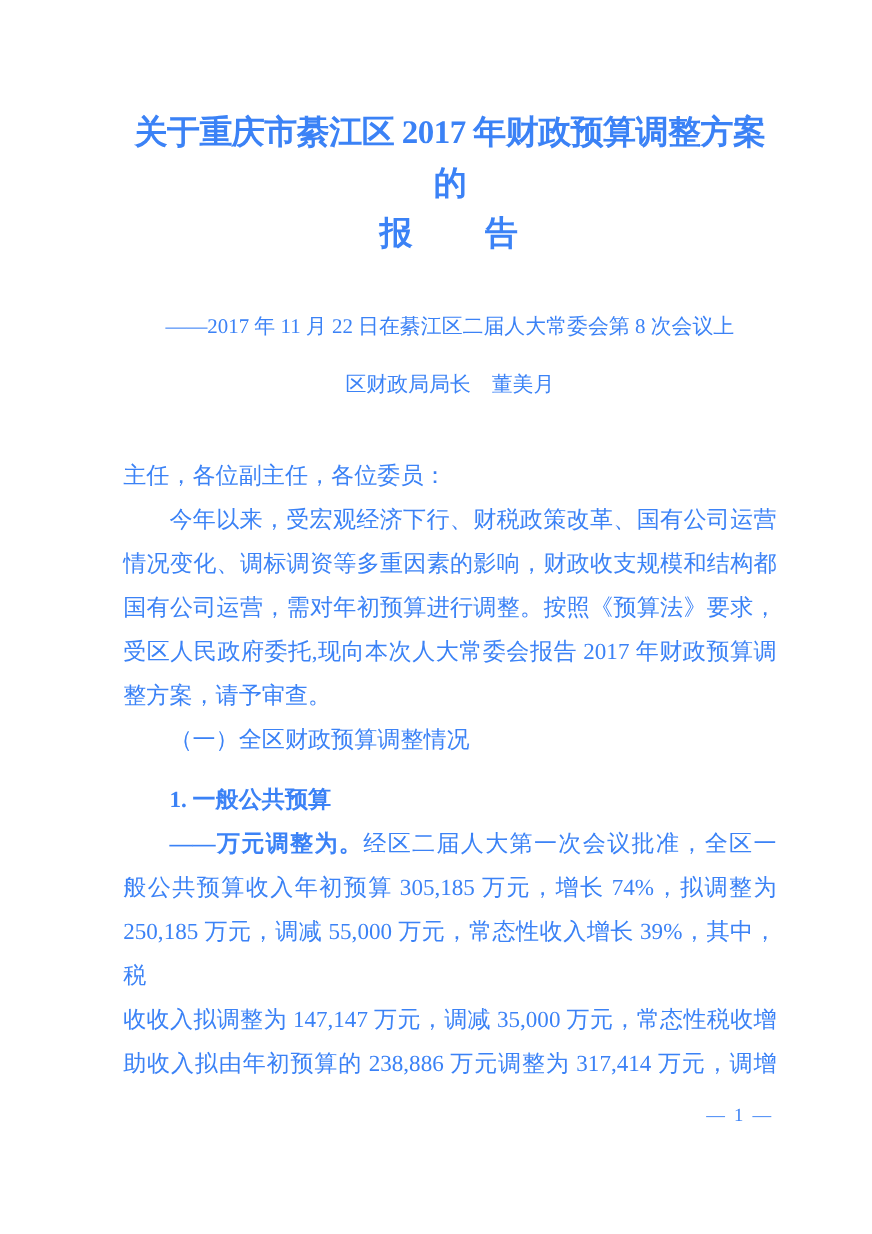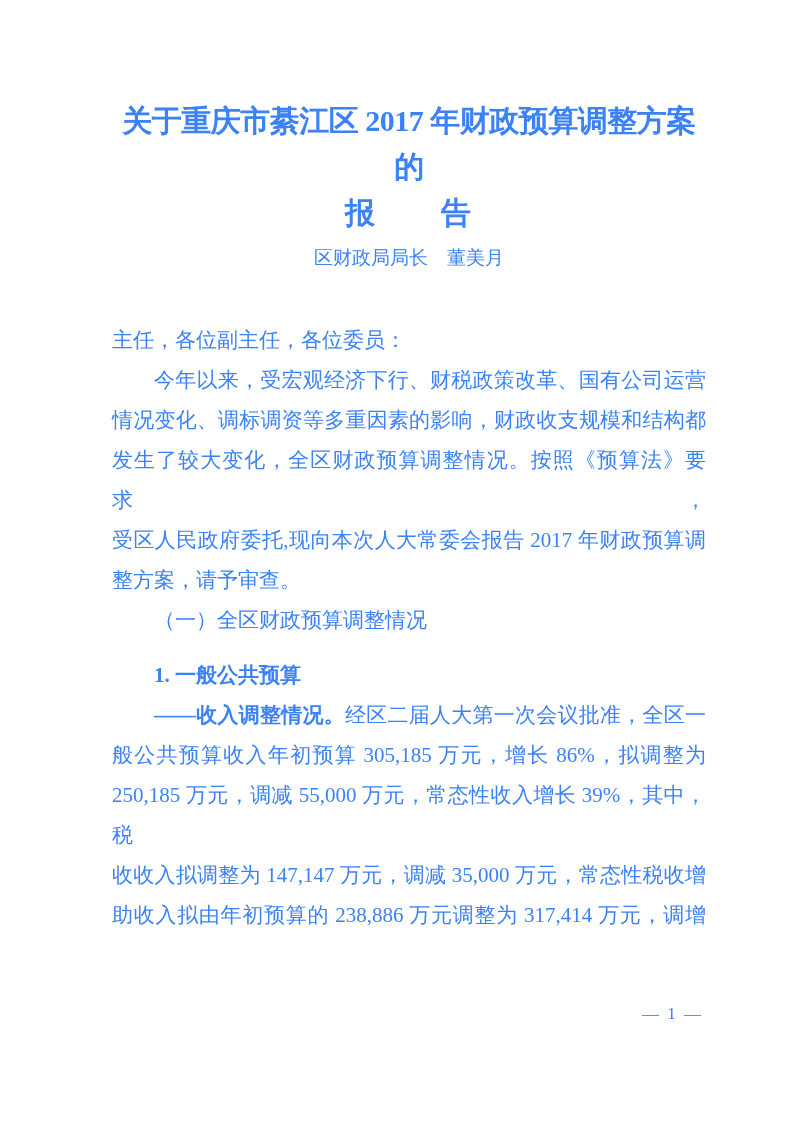--- a/index.html
+++ b/index.html
@@ -42,21 +42,21 @@
     text-align:center;
     font-weight:normal;
   }
   .byline{
     margin:44px 0 0 0;
     font-size:19px;
     line-height:36px;
     text-align:center;
   }
   .byline2{
-    margin:4px;
+    margin:16px;
     font-size:19px;
     line-height:36px;
     text-align:center;
   }
   .body{
     margin-top:44px;
   }
   .line{
     margin:0;
     font-size:21px;
@@ -89,36 +89,37 @@
 </head>
 <body>
 
 <div class="page">
   <div class="content">
 
     <h1 class="title">关于重庆市綦江区 2017 年财政预算调整方案的</h1>
     <h1 class="title2">报　　告</h1>
 
 
+    <p class="byline">——2017 年 11 月 22 日在綦江区二届人大常委会第 8 次会议上</p>
     <p class="byline2">区财政局局长　董美月</p>
 
     <div class="body">
       <p class="line">主任，各位副主任，各位委员：</p>
 
       <p class="line j indent">今年以来，受宏观经济下行、财税政策改革、国有公司运营</p>
       <p class="line j">情况变化、调标调资等多重因素的影响，财政收支规模和结构都</p>
-      <p class="line j">发生了较大变化，全区财政预算调整情况。按照《预算法》要求，</p>
+      <p class="line j">国有公司运营，需对年初预算进行调整。按照《预算法》要求，</p>
       <p class="line j">受区人民政府委托,现向本次人大常委会报告 2017 年财政预算调</p>
       <p class="line">整方案，请予审查。</p>
 
       <p class="line indent">（一）全区财政预算调整情况</p>
       <p class="line h-bold indent">1. 一般公共预算</p>
 
-      <p class="line j indent"><span class="bold">——收入调整情况。</span><span>经区二届人大第一次会议批准，全区一</span></p>
-      <p class="line j">般公共预算收入年初预算 305,185 万元，增长 86%，拟调整为</p>
+      <p class="line j indent"><span class="bold">——万元调整为。</span><span>经区二届人大第一次会议批准，全区一</span></p>
+      <p class="line j">般公共预算收入年初预算 305,185 万元，增长 74%，拟调整为</p>
       <p class="line j">250,185 万元，调减 55,000 万元，常态性收入增长 39%，其中，税</p>
       <p class="line j">收收入拟调整为 147,147 万元，调减 35,000 万元，常态性税收增</p>
       <p class="line j">助收入拟由年初预算的 238,886 万元调整为 317,414 万元，调增</p>
     </div>
   </div>
 
   <div class="footer">— 1 —</div>
 </div>
 
 </body></html>

